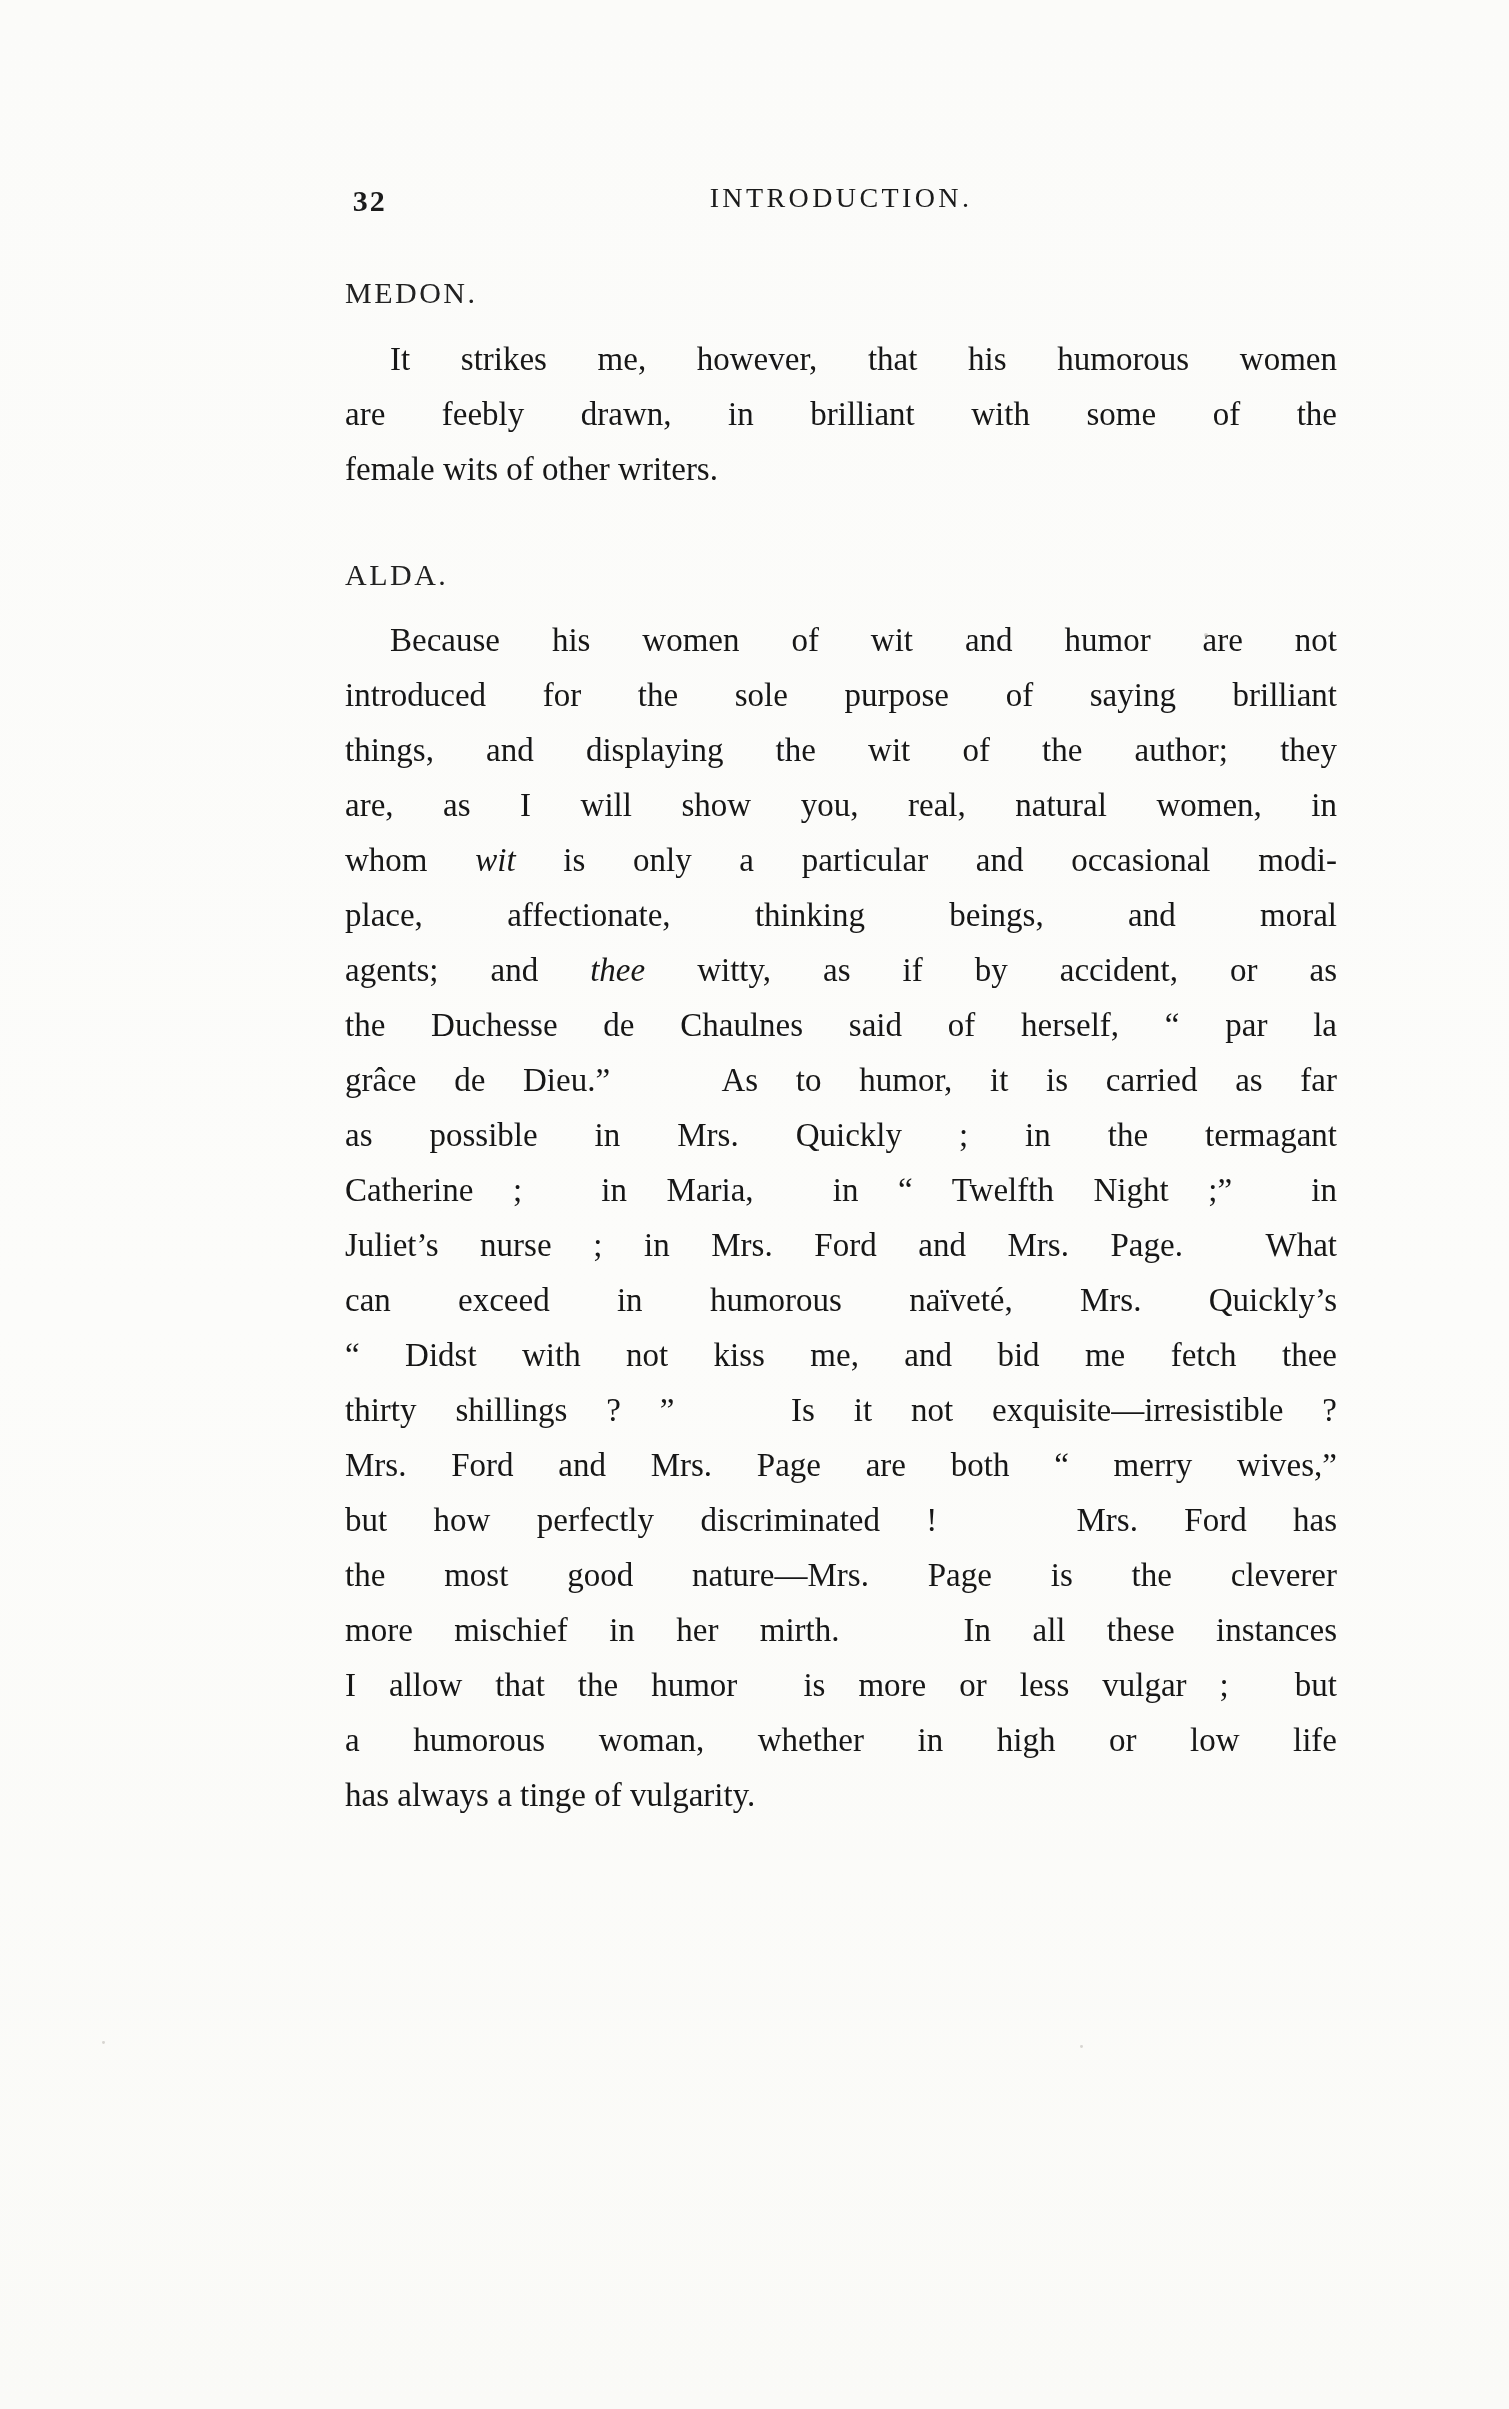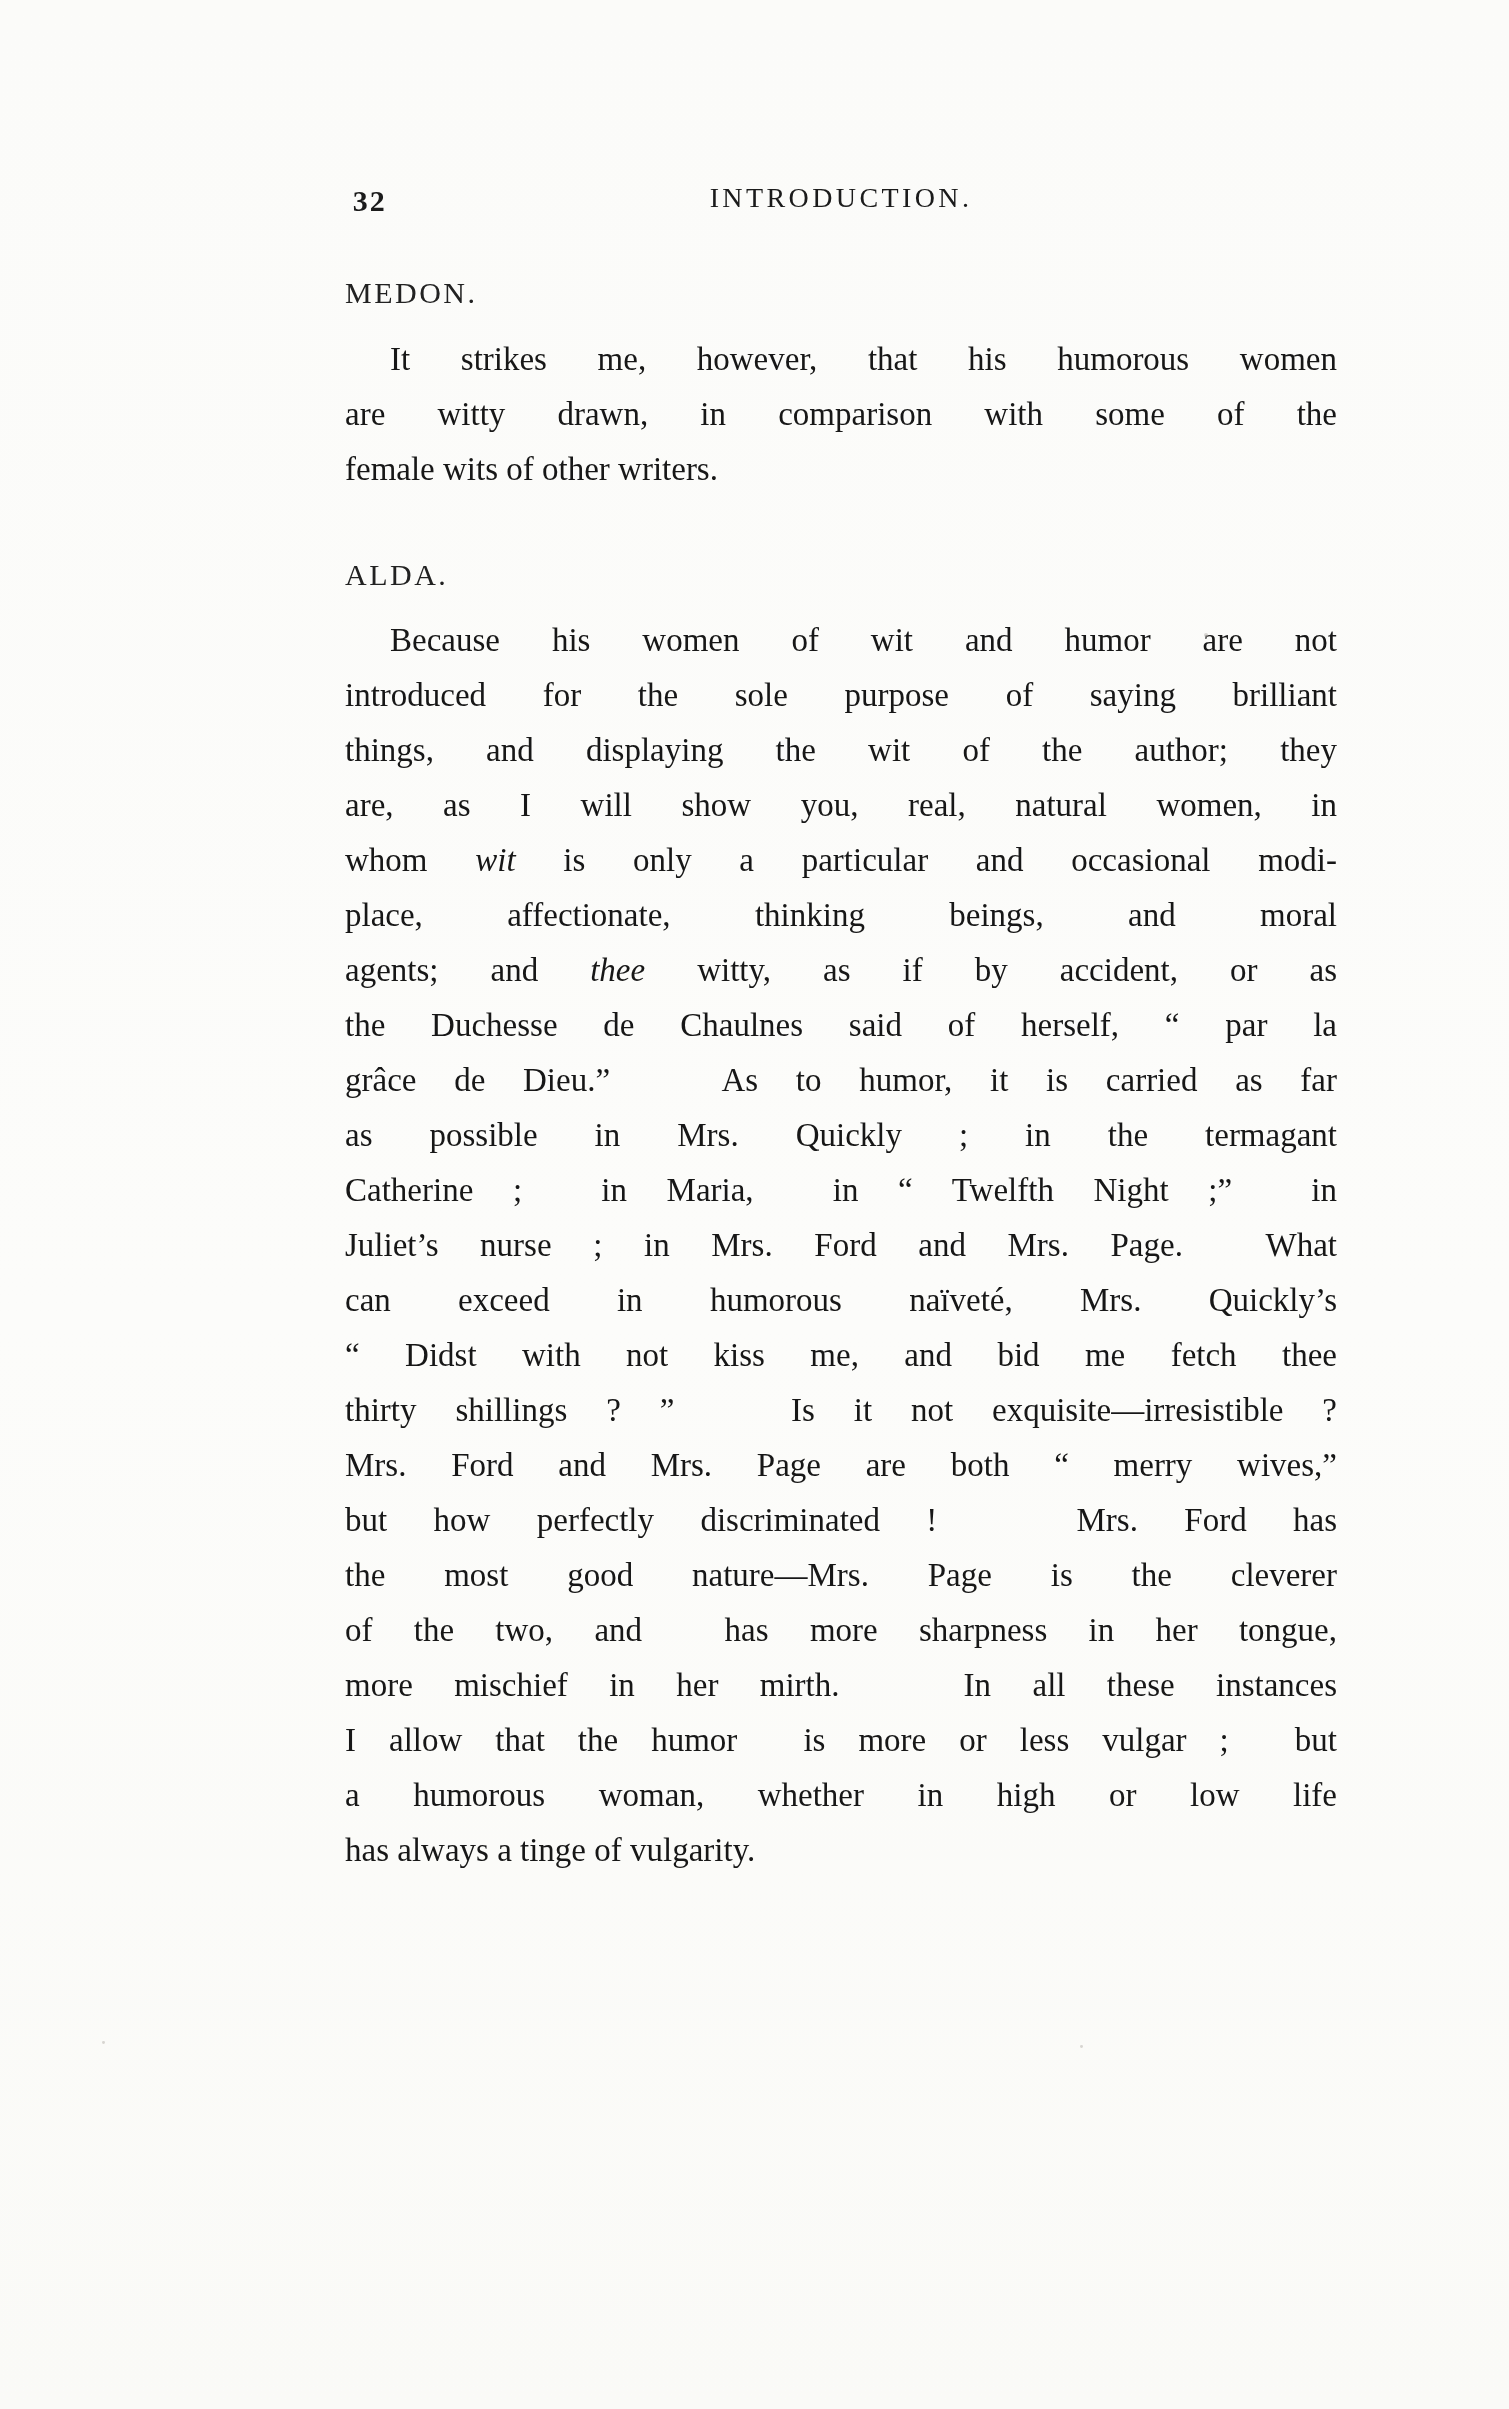--- a/index.html
+++ b/index.html
@@ -86,21 +86,21 @@
 
     <div class="running-head">
       <span class="folio">32</span>
       <span class="head-title">INTRODUCTION.</span>
     </div>
 
     <div id="dialogue">
         <div class="speaker first-speaker">MEDON.</div>
         <div class="paragraph">
           <div class="line first">It strikes me, however, that his humorous women</div>
-          <div class="line">are witty drawn, in comparison with some of the</div>
+          <div class="line">are feebly drawn, in brilliant with some of the</div>
           <div class="line last">female wits of other writers.</div>
         </div>
         <div class="speaker">ALDA.</div>
         <div class="paragraph">
           <div class="line first">Because his women of wit and humor are not</div>
           <div class="line">introduced for the sole purpose of saying brilliant</div>
           <div class="line">things, and displaying the wit of the author; they</div>
           <div class="line">are, as I will show you, real, natural women, in</div>
           <div class="line">whom <i>wit</i> is only a particular and occasional modi-</div>
           <div class="line">place, affectionate, thinking beings, and moral</div>
@@ -109,21 +109,20 @@
           <div class="line">grâce de Dieu.”&nbsp;&nbsp; As to humor, it is carried as far</div>
           <div class="line">as possible in Mrs. Quickly ; in the termagant</div>
           <div class="line">Catherine ;&nbsp; in Maria,&nbsp; in “ Twelfth Night ;”&nbsp; in</div>
           <div class="line">Juliet’s nurse ; in Mrs. Ford and Mrs. Page.&nbsp; What</div>
           <div class="line">can exceed in humorous naïveté, Mrs. Quickly’s</div>
           <div class="line">“ Didst with not kiss me, and bid me fetch thee</div>
           <div class="line">thirty shillings ? ”&nbsp;&nbsp; Is it not exquisite—irresistible ?</div>
           <div class="line">Mrs. Ford and Mrs. Page are both “ merry wives,”</div>
           <div class="line">but how perfectly discriminated !&nbsp;&nbsp; Mrs. Ford has</div>
           <div class="line">the most good nature—Mrs. Page is the cleverer</div>
-          <div class="line">of the two, and&nbsp; has more sharpness in her tongue,</div>
           <div class="line">more mischief in her mirth.&nbsp;&nbsp; In all these instances</div>
           <div class="line">I allow that the humor&nbsp; is more or less vulgar ;&nbsp; but</div>
           <div class="line">a humorous woman, whether in high or low life</div>
           <div class="line last">has always a tinge of vulgarity.</div>
         </div>
       </div>
 
   </div>
 
   <div class="speck" style="left:1204px; top:633px; width:3.9px; height:3.9px;"></div>

